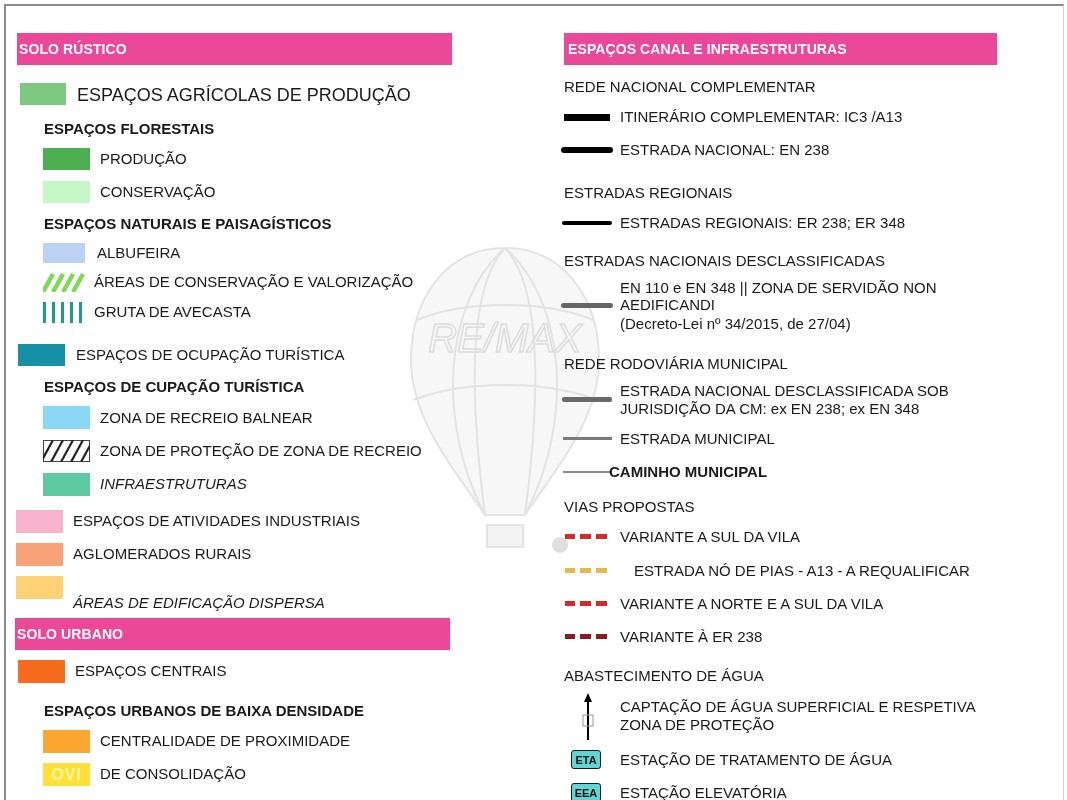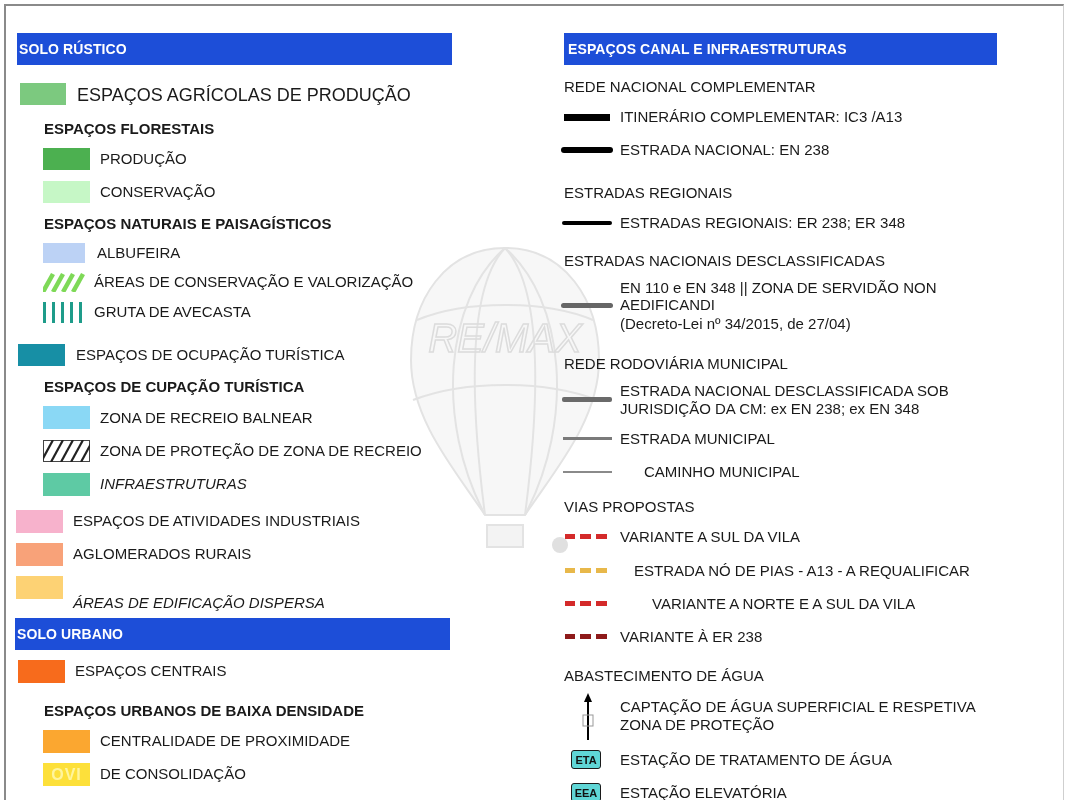--- a/index.html
+++ b/index.html
@@ -6,21 +6,21 @@
   body {
     width: 1067px; height: 800px; overflow: hidden; position: relative;
     font-family: "Liberation Sans", "DejaVu Sans", sans-serif; color: #1a1a1a;
   }
   .frame {
     position: absolute; left: 4px; top: 4px; width: 1060px; height: 800px;
     border-top: 2px solid #8a8a8a; border-left: 2px solid #8a8a8a; border-right: 1px solid #cfcfcf;
     box-sizing: border-box;
   }
   .section-header {
-    position: absolute; height: 32px; background: #1d4ed8; color: #ffffff;
+    position: absolute; height: 32px; background: #ec4899; color: #ffffff;
     font-weight: bold; font-size: 14px; line-height: 32px; padding-left: 2px;
     box-sizing: border-box; letter-spacing: 0.1px;
   }
   .abs { position: absolute; white-space: nowrap; }
   .txt { font-size: 15px; line-height: 18px; }
   .txt-lg { font-size: 18px; line-height: 22px; }
   .bold { font-weight: bold; }
   .sw { position: absolute; }
   .line { position: absolute; }
   .watermark { position: absolute; left: 405px; top: 240px; width: 200px; height: 320px; pointer-events: none; }
@@ -140,21 +140,21 @@
 <div class="abs txt" style="left:620px; top:296px;">AEDIFICANDI</div>
 <div class="abs txt" style="left:620px; top:315px;">(Decreto-Lei nº 34/2015, de 27/04)</div>
 
 <div class="abs txt" style="left:564px; top:355px;">REDE RODOVIÁRIA MUNICIPAL</div>
 <div class="line" style="left:562px; top:397px; width:50px; height:5px; background:#6a6a6a; border-radius:2px;"></div>
 <div class="abs txt" style="left:620px; top:382px;">ESTRADA NACIONAL DESCLASSIFICADA SOB</div>
 <div class="abs txt" style="left:620px; top:400px;">JURISDIÇÃO DA CM: ex EN 238; ex EN 348</div>
 <div class="line" style="left:563px; top:437px; width:49px; height:3px; background:#7a7a7a;"></div>
 <div class="abs txt" style="left:620px; top:430px;">ESTRADA MUNICIPAL</div>
 <div class="line" style="left:563px; top:471px; width:49px; height:2px; background:#8a8a8a;"></div>
-<div class="abs txt" style="left:644px; top:463px;">CAMINHO MUNICIPAL</div>
+<div class="abs txt" style="left:609px; top:463px;font-weight:bold;">CAMINHO MUNICIPAL</div>
 
 <div class="abs txt" style="left:564px; top:498px;">VIAS PROPOSTAS</div>
 <svg class="sw" style="left:565px; top:534px; width:42px; height:6px;" viewBox="0 0 42 6">
     <g fill="#d42a2a">
       <rect x="0" y="0" width="10" height="5"></rect>
       <rect x="15" y="0" width="11" height="5"></rect>
       <rect x="31" y="0" width="11" height="5"></rect>
     </g>
   </svg>
 <div class="abs txt" style="left:620px; top:528px;">VARIANTE A SUL DA VILA</div>
@@ -166,21 +166,21 @@
     </g>
   </svg>
 <div class="abs txt" style="left:634px; top:562px;">ESTRADA NÓ DE PIAS - A13 - A REQUALIFICAR</div>
 <svg class="sw" style="left:565px; top:601px; width:42px; height:6px;" viewBox="0 0 42 6">
     <g fill="#d42a2a">
       <rect x="0" y="0" width="10" height="5"></rect>
       <rect x="15" y="0" width="11" height="5"></rect>
       <rect x="31" y="0" width="11" height="5"></rect>
     </g>
   </svg>
-<div class="abs txt" style="left:652px; top:595px;">VARIANTE A NORTE E A SUL DA VILA</div>
+<div class="abs txt" style="left:620px; top:595px;">VARIANTE A NORTE E A SUL DA VILA</div>
 <svg class="sw" style="left:565px; top:634px; width:42px; height:6px;" viewBox="0 0 42 6">
     <g fill="#8e1a1a">
       <rect x="0" y="0" width="10" height="5"></rect>
       <rect x="15" y="0" width="11" height="5"></rect>
       <rect x="31" y="0" width="11" height="5"></rect>
     </g>
   </svg>
 <div class="abs txt" style="left:620px; top:628px;">VARIANTE À ER 238</div>
 
 <div class="abs txt" style="left:564px; top:667px;">ABASTECIMENTO DE ÁGUA</div>

